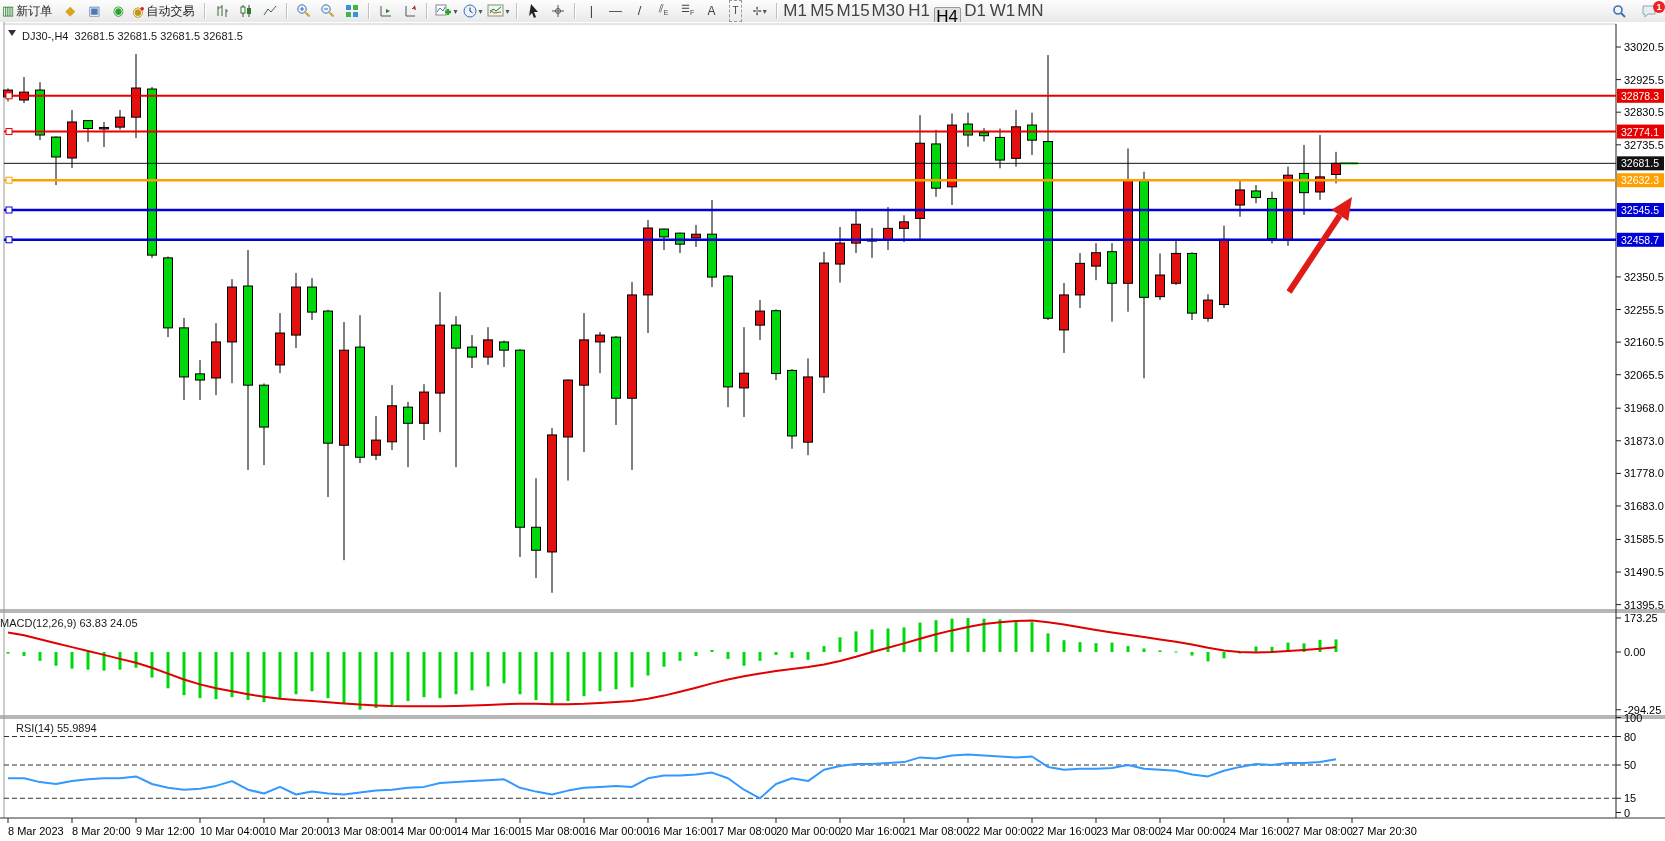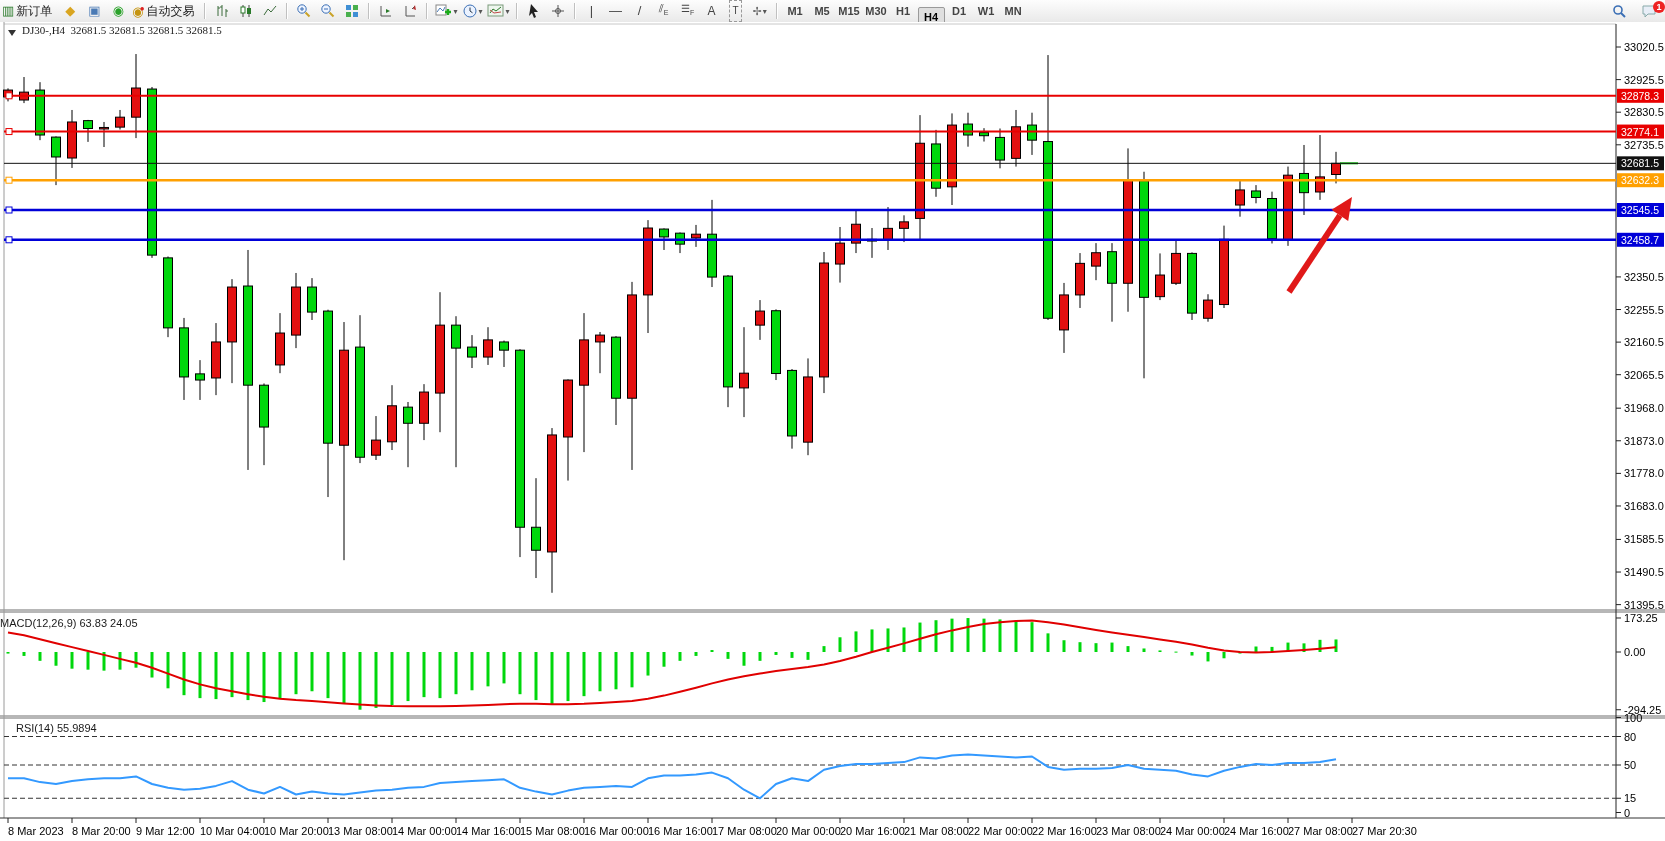--- a/index.html
+++ b/index.html
@@ -8,31 +8,31 @@
   .toolbar{position:absolute;top:0;left:0;width:1665px;height:22px;
     background:linear-gradient(#fdfdfd,#e9e9e9);border-bottom:1px solid #a9a9a9;
     display:flex;align-items:center;font-size:12px;color:#222;}
   .tb-group{display:flex;align-items:center;height:22px;}
   .tb-sep{width:1px;height:16px;background:#c0c0c0;margin:0 4px;border-right:1px solid #fff;}
   .tb-btn{display:flex;align-items:center;justify-content:center;min-width:20px;height:20px;
     padding:0 2px;cursor:default;}
   .tb-btn span.gl{font-size:13px;line-height:20px;}
   .tb-label{margin:0 4px 0 2px;font-size:12px;}
   .tf-btn{min-width:25px;height:18px;display:flex;align-items:center;justify-content:center;
-    font-size:11px;font-weight:bold;color:#444;margin:0 1px;}
+    font-size:17px;font-weight:normal;color:#444;margin:0 1px;}
   .tf-btn.active{background:#dfdfdf;border:1px solid #9a9a9a;border-radius:2px;color:#000;margin-top:12px;}
   .dd{font-size:8px;color:#555;margin-left:1px;}
   .tb-right{position:absolute;right:4px;top:0;display:flex;align-items:center;height:22px;}
   .badge{position:absolute;top:0;right:-4px;background:#e22;color:#fff;border-radius:7px;
     min-width:12px;height:12px;font-size:9px;line-height:12px;text-align:center;font-weight:bold;}
   
   #chart-wrap{position:absolute;top:22px;left:0;width:1665px;height:819px;background:#fff;}
   #chart-svg{position:absolute;top:0;left:0;}
   .overlay-label{position:absolute;font-size:11px;color:#1a1a1a;pointer-events:none;white-space:nowrap;}
-  #main-title{top:2px;left:22px;font-family:Liberation Serif, serif;}
+  #main-title{top:8px;left:22px;}
   .tri{position:absolute;top:8px;left:8px;width:0;height:0;border-left:4px solid transparent;
     border-right:4px solid transparent;border-top:6px solid #333;}
 </style>
 </head>
 <body>
 
 <div class="toolbar">
   <div class="tb-group">
     <div class="tb-btn">
       <span class="gl" style="color:#2a7a2a">▥</span>

